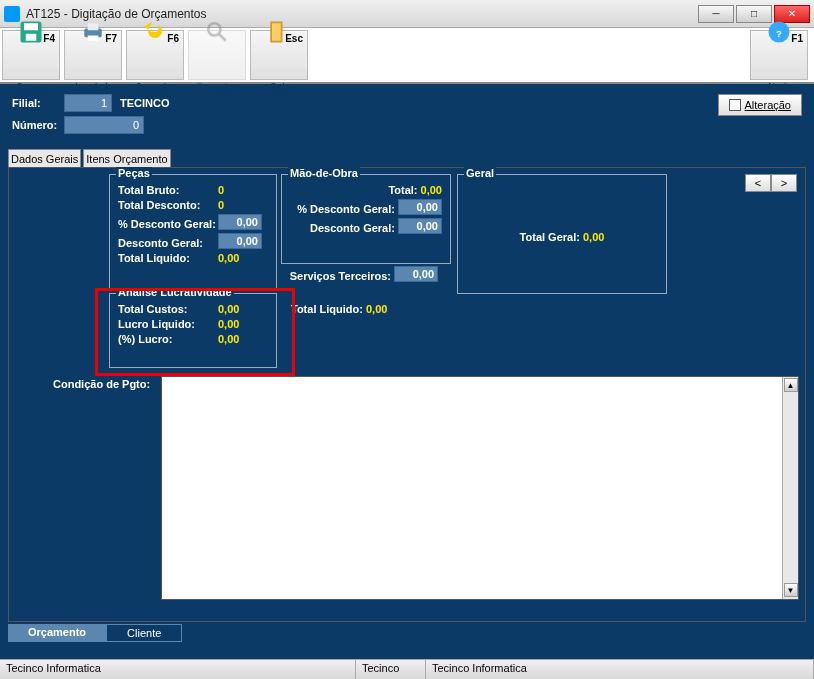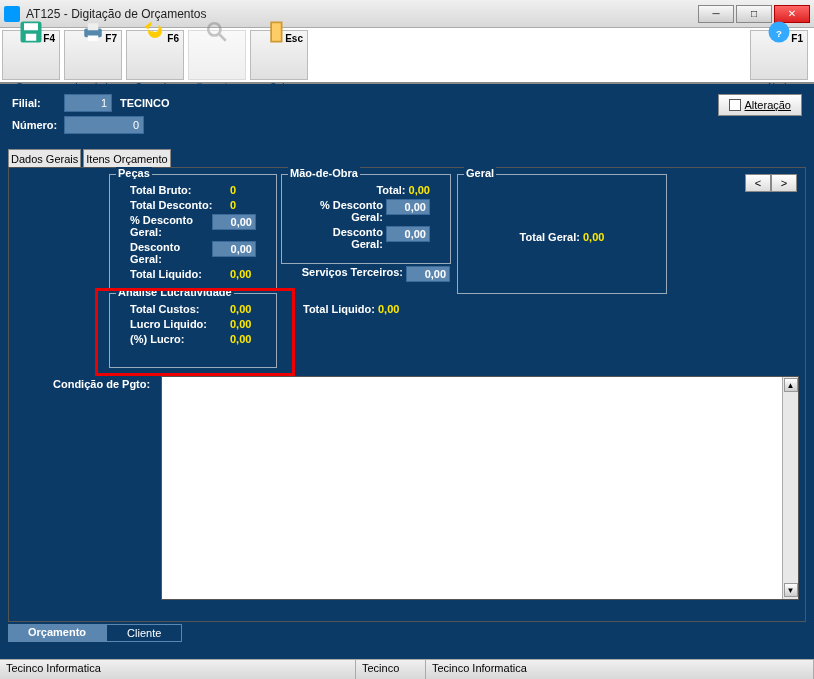--- a/index.html
+++ b/index.html
@@ -36,21 +36,21 @@
 .tabstrip { display: flex; margin: 0 8px; }
 .tab { background: #e8e8e8; border: 1px solid #888; border-bottom: none; padding: 3px 2px; margin-right: 2px; cursor: pointer; position: relative; top: 1px; }
 .tab.active { background: #fff; font-weight: bold; z-index: 2; }
 
 
 .panel { background: #0b3a66; margin: 0 8px; border: 1px solid #555; height: 455px; position: relative; }
 
 
 .fs { border: 1px solid #9ab; position: absolute; padding: 6px 8px 8px; }
 .fs > .legend { position: absolute; top: -8px; left: 6px; color: #fff; font-weight: bold; background: #0b3a66; padding: 0 2px; }
-.row { display: flex; align-items: flex-start; margin: 3px 12px; }
+.row { display: flex; align-items: flex-end; margin: 3px 0; }
 .lbl { color: #fff; font-weight: bold; }
 .val { color: #ffea00; font-weight: bold; }
 .numin { background: #5b86b0; color: #fff; border: 1px solid #3a6a9a; height: 16px; width: 44px; text-align: right; padding: 0 3px; font-weight: bold; }
 
 .pecas { top: 6px; left: 100px; width: 168px; height: 116px; }
 .mao { top: 6px; left: 272px; width: 170px; height: 90px; }
 .geral { top: 6px; left: 448px; width: 210px; height: 120px; }
 .analise { top: 125px; left: 100px; width: 168px; height: 75px; }
 
 .highlight-box { position: absolute; top: 120px; left: 86px; width: 200px; height: 88px; border: 3px solid #e00; pointer-events: none; }

